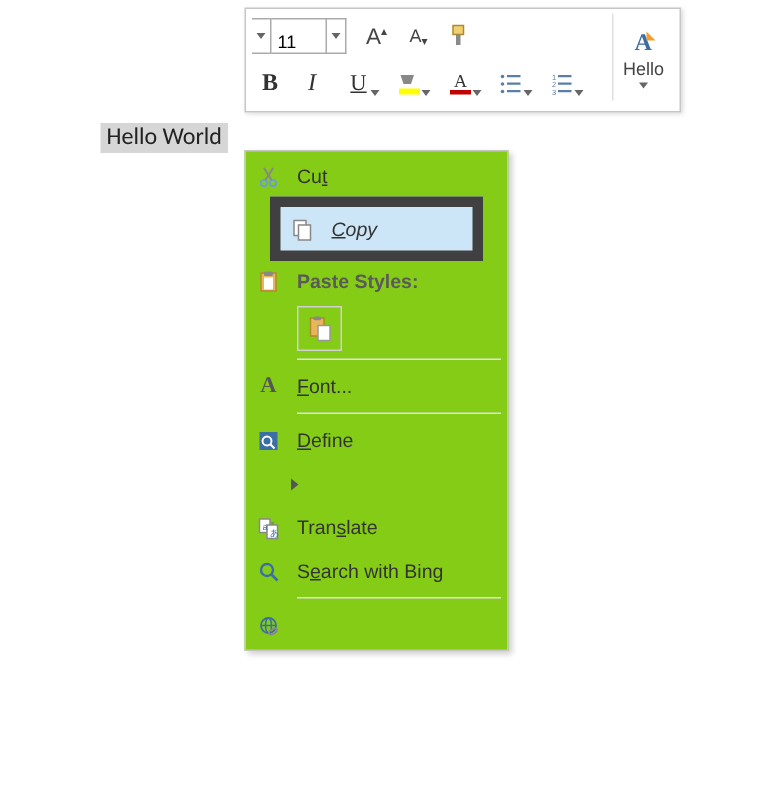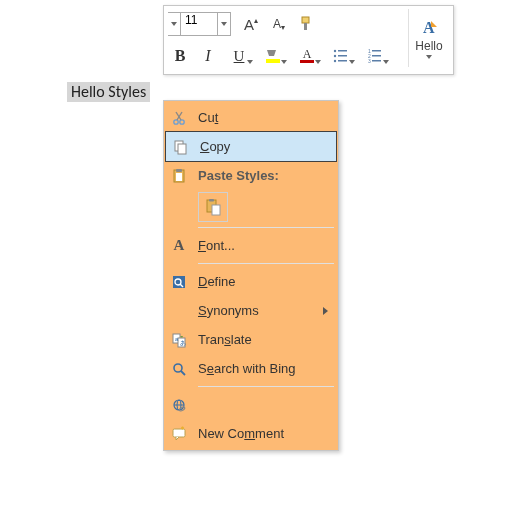--- a/index.html
+++ b/index.html
@@ -37,21 +37,21 @@
     padding: 0 4px;
     font-size: 12px;
     position: relative;
   }
   .font-size {
     width: 28px;
     height: 22px;
     border: 1px solid #ababab;
     border-left: none;
     display: flex;
-    align-items: flex-start;
+    align-items: flex-end;
     padding: 0 4px;
     font-size: 12px;
   }
   .combo-arrow {
     width: 12px;
     height: 22px;
     border: 1px solid #ababab;
     border-left: none;
     display: flex;
     align-items: center;
@@ -110,38 +110,39 @@
     line-height: 20px;
     color: #222;
   }
 
   
   .context-menu {
     position: absolute;
     left: 163px;
     top: 100px;
     width: 174px;
-    background: #fdba74;
+    background: #84cc16;
     border: 1px solid #c6c6c6;
     box-shadow: 2px 2px 4px rgba(0,0,0,0.2);
     padding: 2px 0;
   }
   .cm-item {
     display: flex;
     align-items: center;
     height: 29px;
     padding: 0 8px 0 0;
     position: relative;
     color: #333;
   }
   .cm-item.hover {
     background: #cde6f7;
-    border: 1px solid #404040;
-    margin: -1px 1px;
+    border: 7px solid #404040;
+    margin: -1px 16px;
     padding-right: 7px;
+    font-style: italic;
   }
   .cm-icon-col {
     width: 30px;
     display: flex;
     align-items: center;
     justify-content: center;
     flex-shrink: 0;
   }
   .cm-label {
     flex: 1;
@@ -262,21 +263,21 @@
         <text x="6" y="16" font-size="16" font-family="Times New Roman" fill="#3a6ea5" font-weight="bold">A</text>
         <path d="M14 4 L20 10 L14 10 Z" fill="#f0a030"></path>
       </svg>
       <span>Hello</span>
       <div class="tri" style="margin-top:2px;"></div>
     </div>
   </div>
 </div>
 
 <div class="doc-selection">
-  <span>Hello Styles</span>
+  <span>Hello World</span>
 </div>
 
 <div class="context-menu">
 
   <div class="cm-item">
     <div class="cm-icon-col">
       <svg width="16" height="16" viewBox="0 0 16 16">
         <circle cx="5" cy="12" r="2.2" fill="none" stroke="#6a9ed4" stroke-width="1.3"></circle>
         <circle cx="11" cy="12" r="2.2" fill="none" stroke="#6a9ed4" stroke-width="1.3"></circle>
         <line x1="6" y1="10" x2="11" y2="2" stroke="#888" stroke-width="1.4"></line>
@@ -335,21 +336,20 @@
         <rect x="2" y="2" width="12" height="12" fill="#3a6ea5"></rect>
         <circle cx="7" cy="8" r="3" fill="none" stroke="#fff" stroke-width="1.3"></circle>
         <line x1="9" y1="10" x2="12" y2="13" stroke="#fff" stroke-width="1.4"></line>
       </svg>
     </div>
     <div class="cm-label"><u>D</u>efine</div>
   </div>
 
   <div class="cm-item">
     <div class="cm-icon-col"></div>
-    <div class="cm-label"><u>S</u>ynonyms</div>
     <div class="submenu-arrow"></div>
   </div>
 
   <div class="cm-item">
     <div class="cm-icon-col">
       <svg width="16" height="16" viewBox="0 0 16 16">
         <rect x="2" y="2" width="7" height="9" fill="#fff" stroke="#888"></rect>
         <rect x="7" y="6" width="7" height="9" fill="#fff" stroke="#888"></rect>
         <text x="4" y="9" font-size="6" fill="#3a6ea5">a</text>
         <text x="9" y="13" font-size="6" fill="#3a6ea5">あ</text>
@@ -375,24 +375,14 @@
     <div class="cm-icon-col">
       <svg width="16" height="16" viewBox="0 0 16 16">
         <circle cx="8" cy="8" r="5" fill="none" stroke="#3a6ea5" stroke-width="1.2"></circle>
         <ellipse cx="8" cy="8" rx="2" ry="5" fill="none" stroke="#3a6ea5"></ellipse>
         <line x1="3" y1="8" x2="13" y2="8" stroke="#3a6ea5"></line>
         <ellipse cx="11" cy="12" rx="3" ry="1.5" transform="rotate(-30 11 12)" fill="none" stroke="#888" stroke-width="1.2"></ellipse>
       </svg>
     </div>
   </div>
 
-  <div class="cm-item">
-    <div class="cm-icon-col">
-      <svg width="16" height="16" viewBox="0 0 16 16">
-        <rect x="2" y="3" width="12" height="8" rx="1.5" fill="#fff" stroke="#b8a050"></rect>
-        <path d="M5 11 L5 14 L8 11" fill="#fff" stroke="#b8a050"></path>
-        <path d="M10 2 L13 2 M11.5 0.5 L11.5 3.5" stroke="#e8b030" stroke-width="1.4"></path>
-      </svg>
-    </div>
-    <div class="cm-label">New Co<u>m</u>ment</div>
-  </div>
 
 </div>
 
 </body></html>

